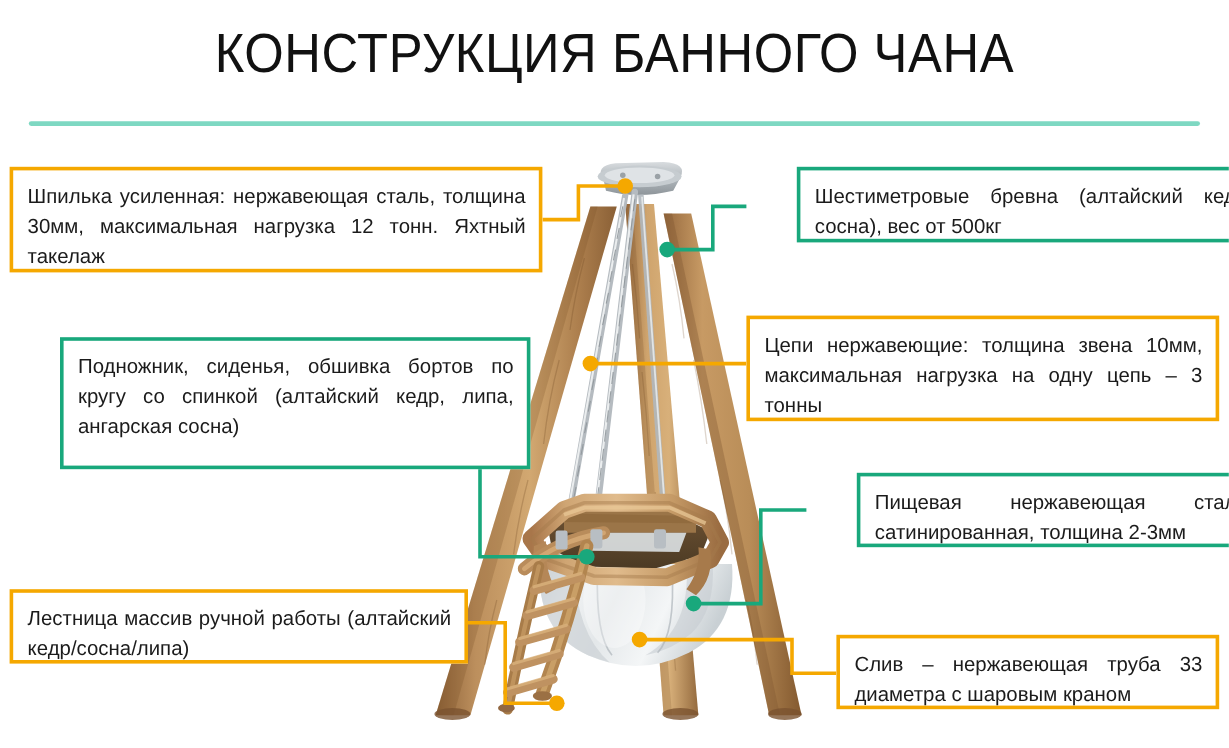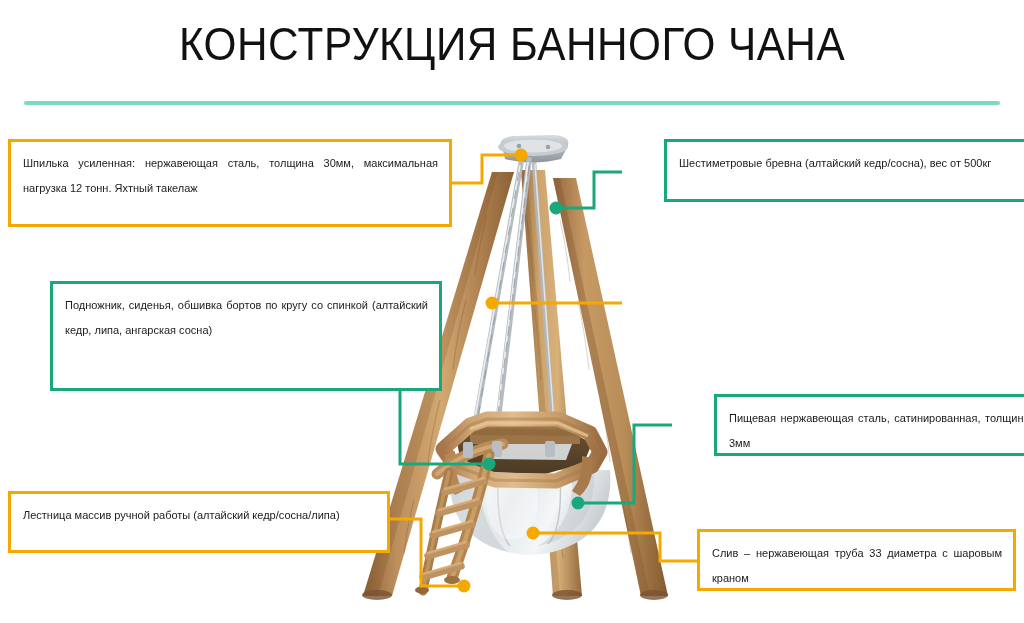--- a/index.html
+++ b/index.html
@@ -26,21 +26,21 @@
     position:absolute;left:24px;top:101px;width:976px;height:4px;
     background:#7ed8c2;border-radius:2px;
   }
 
   
   .box{
     position:absolute;background:#ffffff;
     border:3px solid #F5A800;
     box-sizing:border-box;
     padding:9px 11px 9px 12px;
-    font-size:11px;line-height:25px;
+    font-size:17px;line-height:25px;
     text-align:justify;
     text-align-last:left;
     z-index:6;
     color:#1b1b1b;
   }
   .box.teal{border-color:#19a87c;margin-left:42px;}
   .box p{margin:0;}
 
   
   #wires{position:absolute;left:0;top:0;width:1024px;height:623px;z-index:5;}
@@ -276,20 +276,23 @@
   </div>
 
   <div class="box" style="left:8px;top:491px;width:382px;height:62px;">
     <p>Лестница массив ручной работы (алтайский кедр/сосна/липа)</p>
   </div>
 
   <div class="box teal" style="left:622px;top:139px;width:394px;height:63px;">
     <p>Шестиметровые бревна (алтайский кедр/сосна), вес от 500кг</p>
   </div>
 
+  <div class="box" style="left:622px;top:263px;width:394px;height:88px;">
+    <p>Цепи нержавеющие: толщина звена 10мм, максимальная нагрузка на одну цепь – 3 тонны</p>
+  </div>
 
   <div class="box teal" style="left:672px;top:394px;width:344px;height:62px;">
     <p>Пищевая нержавеющая сталь, сатинированная, толщина 2-3мм</p>
   </div>
 
   <div class="box" style="left:697px;top:529px;width:319px;height:62px;">
     <p>Слив – нержавеющая труба 33 диаметра с шаровым краном</p>
   </div>
 
 </div>

